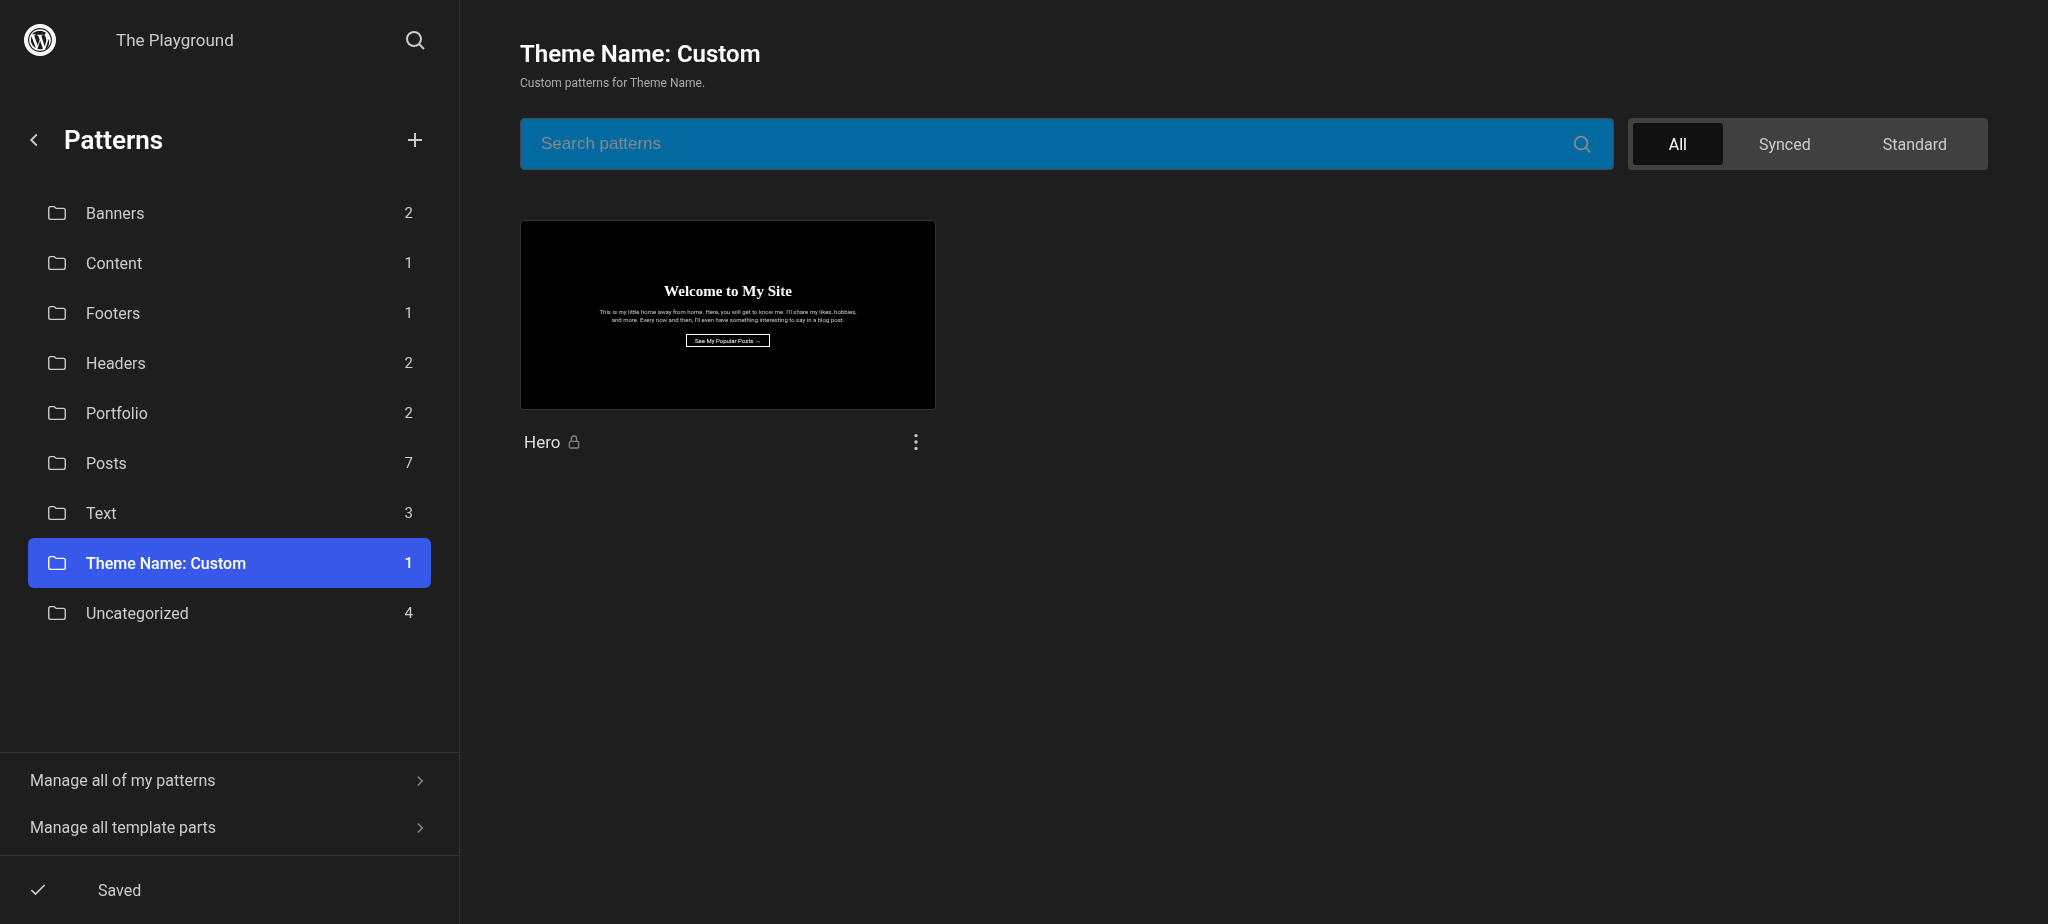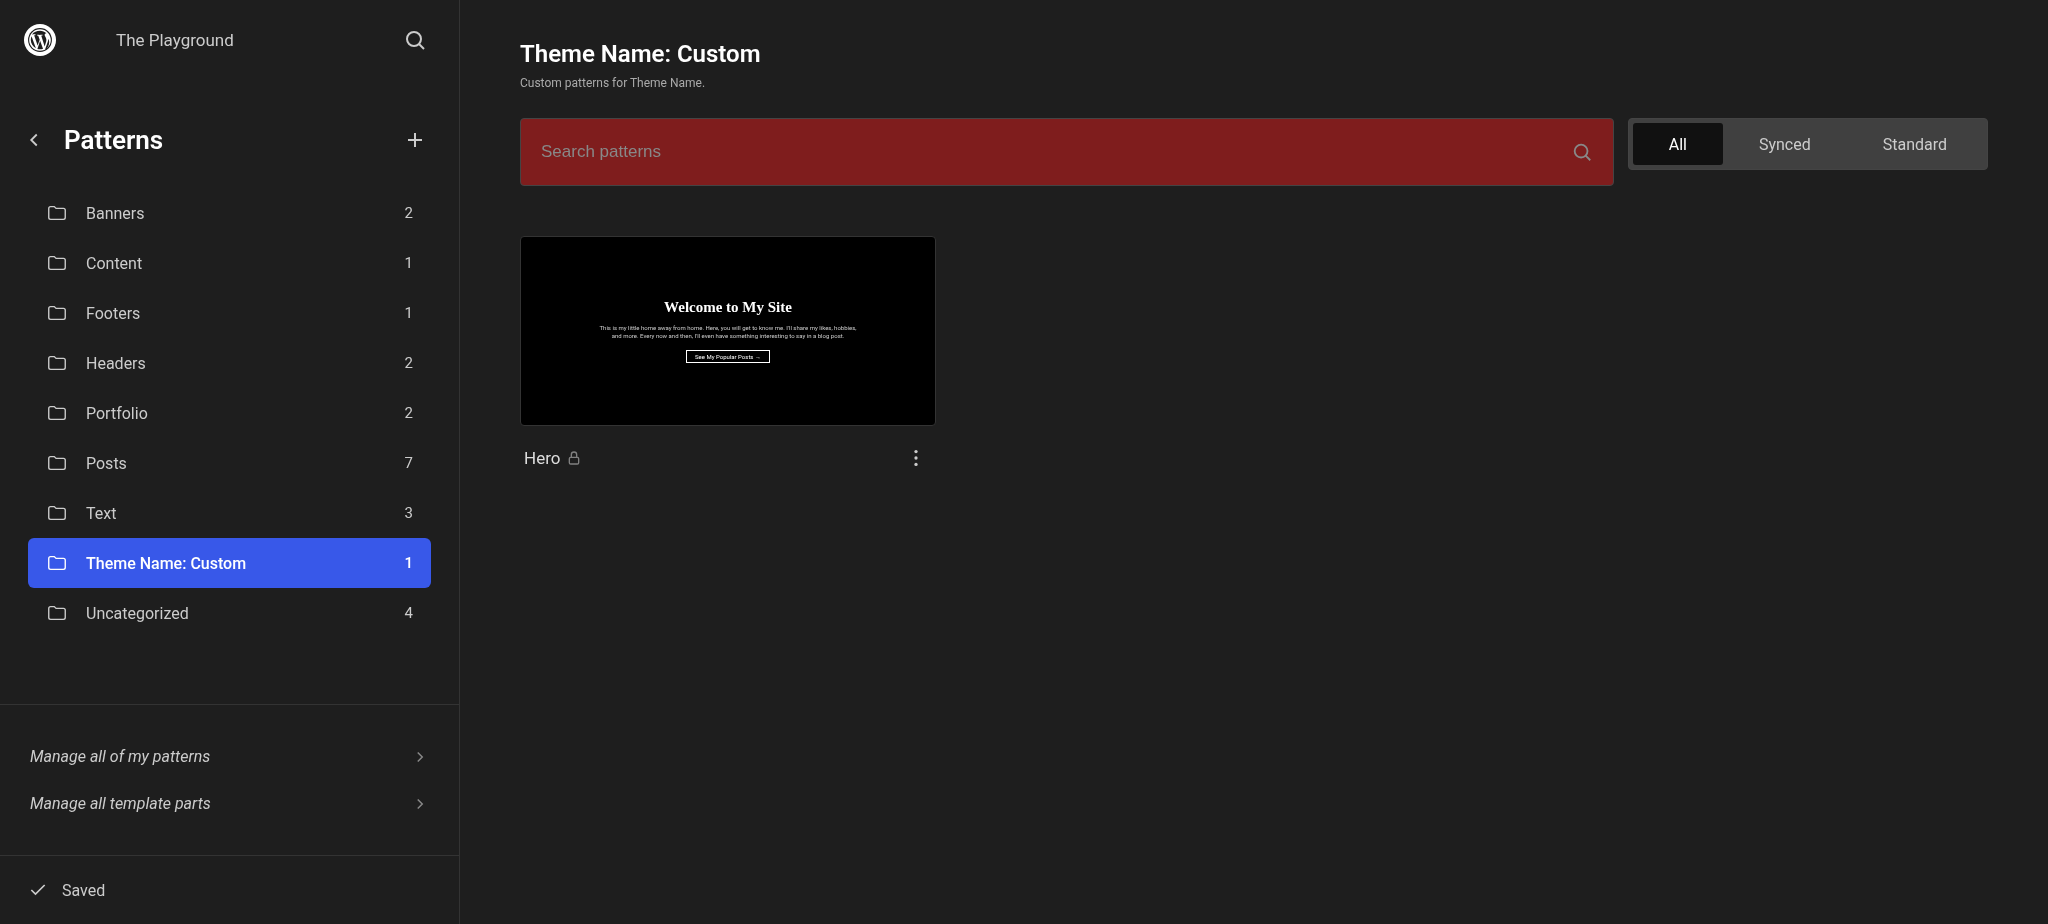--- a/index.html
+++ b/index.html
@@ -69,60 +69,60 @@
       border-radius: 6px;
       cursor: pointer;
       font-size: 16px;
       color: #ccc;
     }
     .cat-item.selected { background: #3858e9; color: #fff; font-weight: 500; }
     .cat-item .folder-icon { margin-right: 18px; flex-shrink: 0; }
     .cat-count { margin-left: auto; font-size: 15px; }
     .manage-section {
       border-top: 1px solid #333;
-      padding: 28px 12px;
+      padding: 4px 12px;
       margin-top: 8px;
-      font-style: italic;
     }
     .manage-item {
       display: flex;
       align-items: center;
       padding: 14px 18px;
       border-radius: 6px;
       cursor: pointer;
       font-size: 16px;
       color: #ccc;
     }
     .manage-item .chev { margin-left: auto; }
     .saved-bar {
       border-top: 1px solid #333;
       padding: 24px 28px;
       display: flex;
       align-items: center;
       font-size: 16px;
       color: #ccc;
+      gap: 36px;
     }
     .saved-bar .check { margin-right: 14px; }
     .main {
       flex: 1;
       padding: 40px 60px;
       display: flex;
       flex-direction: column;
     }
     .main-title { font-size: 24px; font-weight: 600; color: #fff; margin-bottom: 8px; }
     .main-desc { font-size: 12px; color: #aaa; margin-bottom: 28px; }
     .controls-row {
       display: flex;
       gap: 14px;
       margin-bottom: 50px;
     }
     .search-box {
       flex: 1;
-      height: 68px;
-      background: #7f1d1d;
+      height: 52px;
+      background: #0369a1;
       border: 1px solid #444;
       border-radius: 4px;
       display: flex;
       align-items: center;
       padding: 0 20px;
     }
     .search-box input {
       flex: 1;
       background: none;
       border: none;

